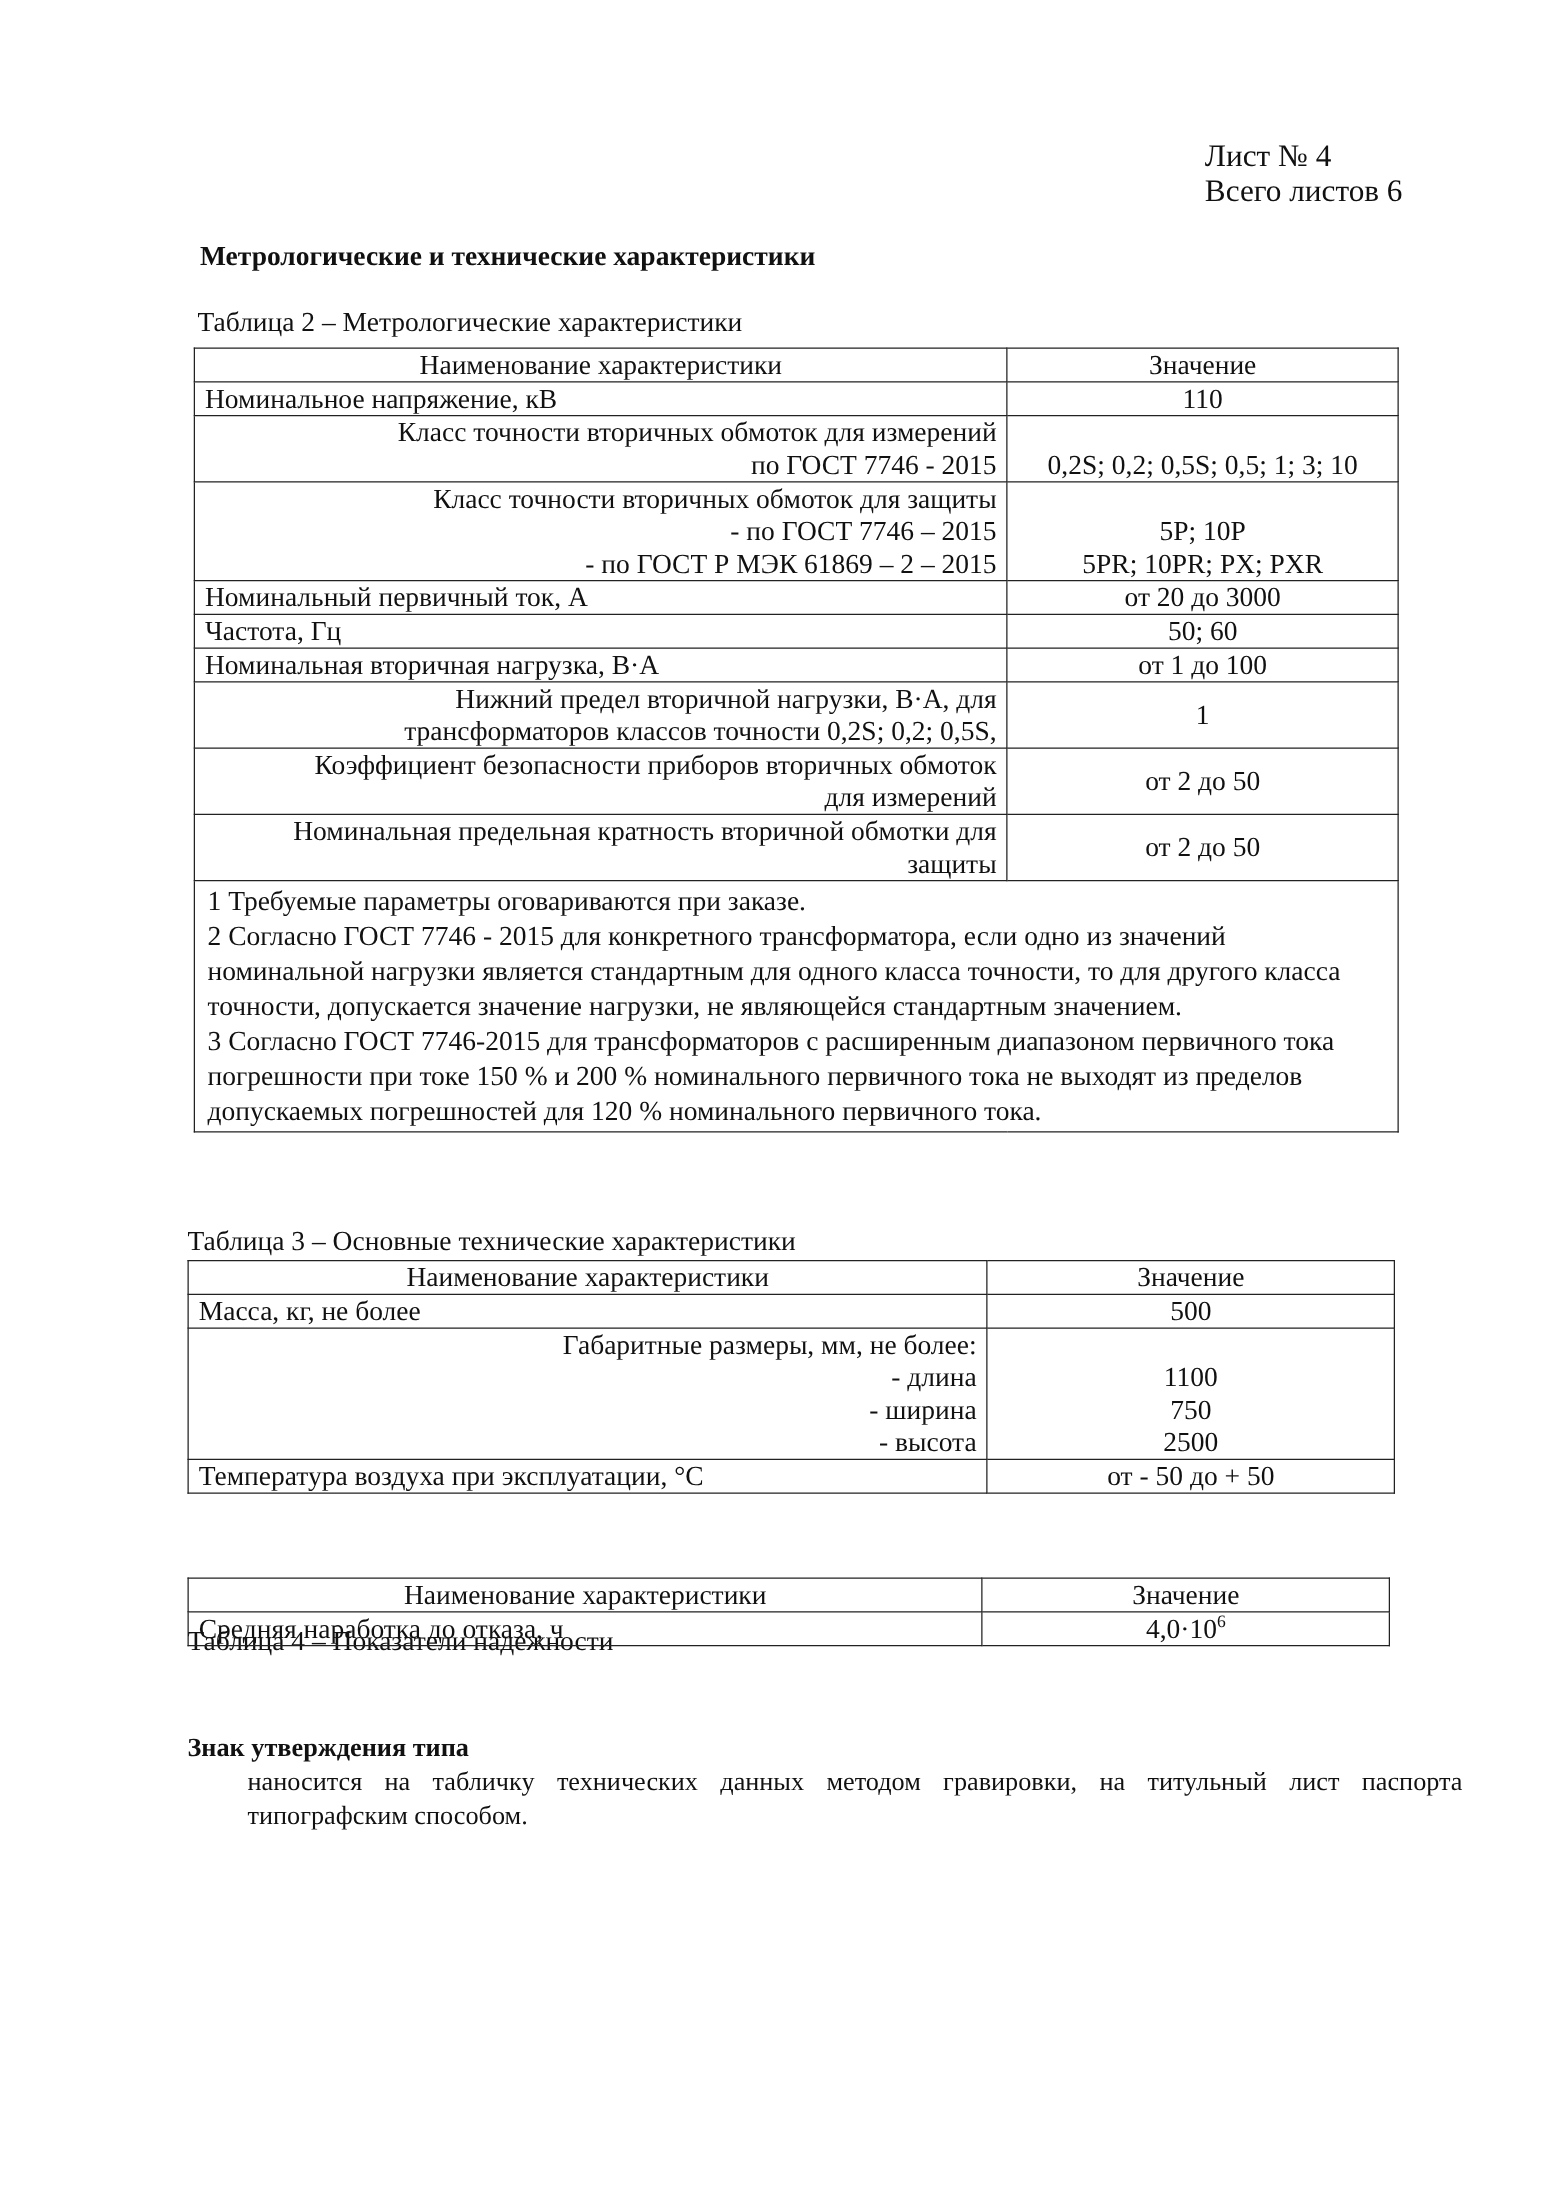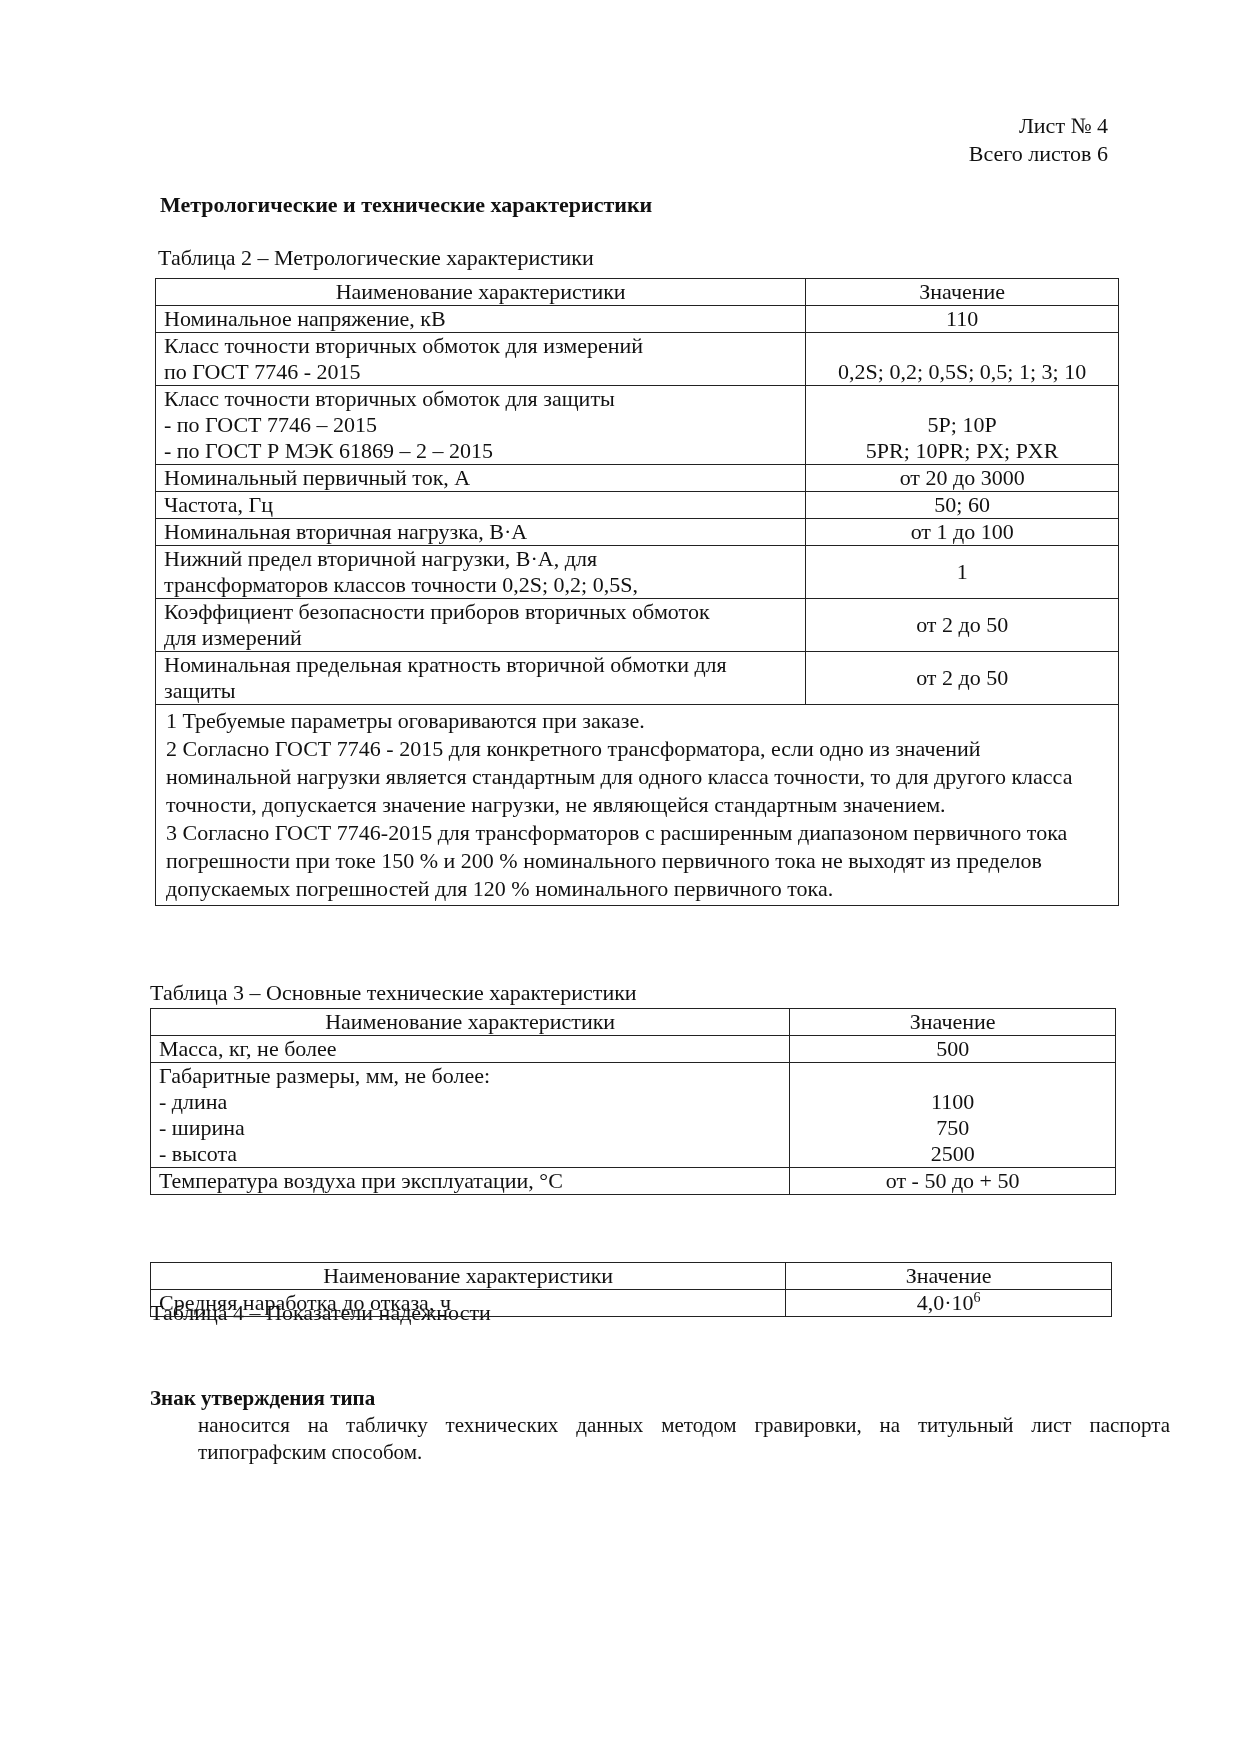--- a/index.html
+++ b/index.html
@@ -1,31 +1,31 @@
 <!DOCTYPE html>
 <html><head>
 <meta charset="utf-8">
 <style>
   html, body { margin: 0; padding: 0; background: #ffffff; }
   body { width: 1240px; height: 1753px; position: relative; overflow: hidden;
          font-family: "Liberation Serif", "DejaVu Serif", serif; color: #111; }
-  .page-header { position: absolute; right: 132px; top: 112px; text-align: right;
-                 font-size: 22px; line-height: 28px; }
+  .page-header { position: absolute; right: 118px; top: 112px; 
+                 font-size: 25px; line-height: 28px; }
   .section-title { position: absolute; left: 160px; top: 192px; font-size: 22px; font-weight: bold; text-align: right; }
   .caption { position: absolute; font-size: 22px; line-height: 26px; }
   table { position: absolute; border-collapse: collapse; font-size: 22px; line-height: 26px; }
   td { border: 1.5px solid #222; padding: 0 8px; vertical-align: top; }
   td.val { text-align: center; vertical-align: bottom; }
   td.val.mid { vertical-align: middle; }
   th { border: 1.5px solid #222; font-weight: normal; text-align: center; padding: 0 8px; }
   .notes td { padding: 2px 10px 2px 10px; line-height: 28px; }
   .sup { font-size: 14px; vertical-align: super; line-height: 0; }
   .sign-title { position: absolute; left: 150px; top: 1386px; font-size: 21px; font-weight: bold; }
   .sign-text { position: absolute; left: 150px; top: 1412px; width: 972px; font-size: 21px; line-height: 27px; text-align: justify; margin-left: 48px; }
-  .multiline { white-space: pre-line; }
+  .multiline { white-space: pre-line; text-align: right; }
 </style>
 </head>
 <body>
 
 <div class="page-header">
   <div>Лист № 4</div>
   <div>Всего листов 6</div>
 </div>
 
 <div class="section-title">Метрологические и технические характеристики</div>

